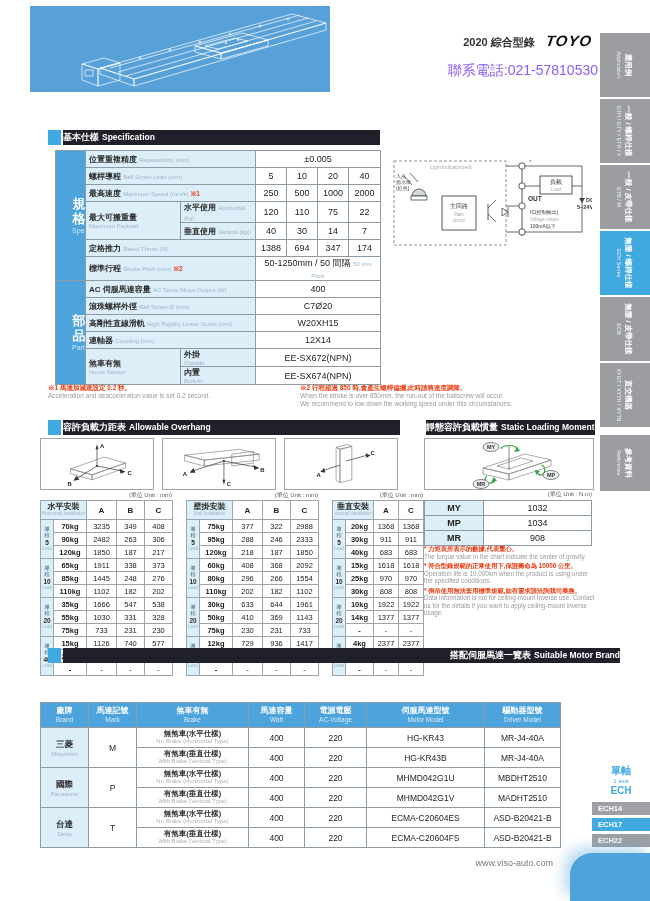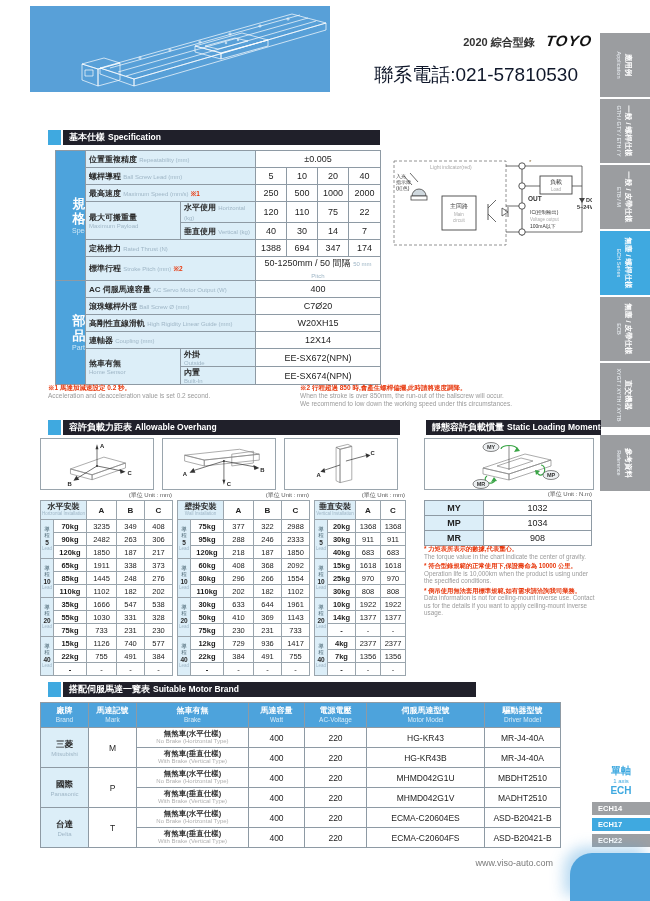--- a/index.html
+++ b/index.html
@@ -3,37 +3,37 @@
 <meta charset="utf-8">
 <style>
   html,body{margin:0;padding:0;background:#e8e8e8;}
   .page{position:relative;width:650px;height:901px;background:#fff;overflow:hidden;
         font-family:"Liberation Sans",sans-serif;color:#222;}
   
   .hero{position:absolute;left:30px;top:6px;width:300px;height:86px;background:#58a0d8;}
   .brand-line{position:absolute;right:58px;top:32px;text-align:right;font-size:11px;font-weight:bold;color:#333;}
   .brand-logo{display:inline-block;font-size:15px;font-weight:bold;font-style:italic;letter-spacing:1px;
               transform:skewX(-8deg);margin-left:8px;color:#111;}
-  .phone{position:absolute;right:72px;top:62px;font-size:19px;color:#0f172a;}
+  .phone{position:absolute;right:52px;top:62px;font-size:14px;color:#8b5cf6;}
   
   .sidebar{position:absolute;left:600px;top:33px;width:50px;display:flex;flex-direction:column;gap:2px;}
   .side-tab{position:relative;width:50px;height:64px;background:#9b9da0;}
   .side-tab.active{background:#3fa9e0;}
   .side-tab:last-child{margin-top:6px;height:56px;}
   .tab-rot{position:absolute;left:0;top:0;width:64px;height:50px;transform-origin:0 0;
            transform:rotate(90deg) translate(0,-50px);display:flex;flex-direction:column;
            align-items:center;justify-content:center;gap:1px;}
   .side-tab:last-child .tab-rot{width:56px;}
   .tab-zh{font-size:7.5px;font-weight:bold;color:#fff;white-space:nowrap;}
   .tab-en{font-size:5.5px;color:#eef3f7;white-space:nowrap;}
   
   .sec-head{position:absolute;height:15px;display:flex;}
   .sec-sq{width:13px;height:15px;background:#3fa9e0;margin-right:2px;}
   .sec-bar{flex:1;background:#20202a;color:#fff;font-size:9px;font-weight:bold;
-           line-height:15px;padding-left:6px;white-space:nowrap;}
+           line-height:15px;white-space:nowrap;}
   .sec-bar .en{font-size:8.5px;margin-left:3px;}
   
   table{border-collapse:collapse;table-layout:fixed;}
   .spec{position:absolute;left:55px;top:150px;width:325px;font-size:8px;}
   .spec td{border:1px solid #8e9aa4;height:16px;padding:0 3px;overflow:hidden;}
   .spec .lbl{background:#dceef8;text-align:left;}
   .spec .lbl .zh{font-size:8px;font-weight:bold;color:#2b2b2b;}
   .spec .lbl .en{font-size:6px;color:#9fb6c6;}
   .spec .lbl .mark{font-size:6.5px;color:#e8380d;font-weight:bold;}
   .spec .val{background:#fff;text-align:center;font-size:9px;color:#1d1d1d;}
@@ -44,21 +44,21 @@
   .notes{position:absolute;top:384px;line-height:1.25;}
   .n1{left:48px;width:245px;}
   .n2{left:300px;width:292px;}
   .note-zh{font-size:6.5px;font-weight:bold;color:#e8380d;}
   .note-en{font-size:6.5px;color:#9a9a9a;}
   
   .sensor-box{position:absolute;left:390px;top:148px;width:202px;height:108px;}
   
   .ov-boxes{position:absolute;left:40px;top:438px;width:358px;display:flex;gap:8px;}
   .ov-pic{width:114px;height:50px;border:1px solid #9aa5ad;background:#fff;}
-  .ov-cols{position:absolute;left:40px;top:491px;display:flex;gap:5px;align-items:flex-start;}
+  .ov-cols{position:absolute;left:40px;top:491px;display:flex;gap:14px;align-items:flex-start;}
   .ov-col{display:flex;flex-direction:column;}
   .unit{font-size:6px;color:#555;text-align:right;height:9px;}
   .ov{font-size:7.5px;background:#fff;}
   .ov td,.ov th{border:1px solid #9aa5ad;text-align:center;padding:0;height:12px;overflow:hidden;}
   .ov th.name{background:#dceef8;height:18px;}
   .ov th.col{background:#fff;font-size:8px;height:18px;}
   .t-zh{display:block;font-size:8px;font-weight:bold;color:#2b2b2b;line-height:1.1;}
   .t-en{display:block;font-size:4.5px;color:#9fb6c6;font-weight:normal;line-height:1.1;}
   .lead-cell{background:#dceef8;vertical-align:middle;padding:0;}
   .ld-zh{display:block;font-size:5.5px;color:#44606e;line-height:1.05;word-break:break-all;width:7px;margin:0 auto;}
@@ -825,21 +825,21 @@
         <div class="note-zh">* 符合型錄規範的正常使用下,保證壽命為 10000 公里。</div>
         <div class="note-en">Operation life is 10,000km when the product is using under the specified conditions.</div>
       </div>
 
       <div>
         <div class="note-zh">* 倒吊使用無法套用標準規範,如有需求請洽詢我司業務。</div>
         <div class="note-en">Data information is not for ceiling-mount inverse use. Contact us for the details if you want to apply ceiling-mount inverse usage.</div>
       </div>
     </div>
 
-  <div class="sec-head" style="left:48px;top:682px;width:428px;">
+  <div class="sec-head" style="left:48px;top:648px;width:572px;text-align:right;">
     <span class="sec-sq"></span>
     <span class="sec-bar"><span>搭配伺服馬達一覽表</span><span class="en">Suitable Motor Brand</span></span>
   </div>
   <table class="mt">
     <colgroup>
         <col style="width:48px">
         <col style="width:48px">
         <col style="width:112px">
         <col style="width:56px">
         <col style="width:62px">

